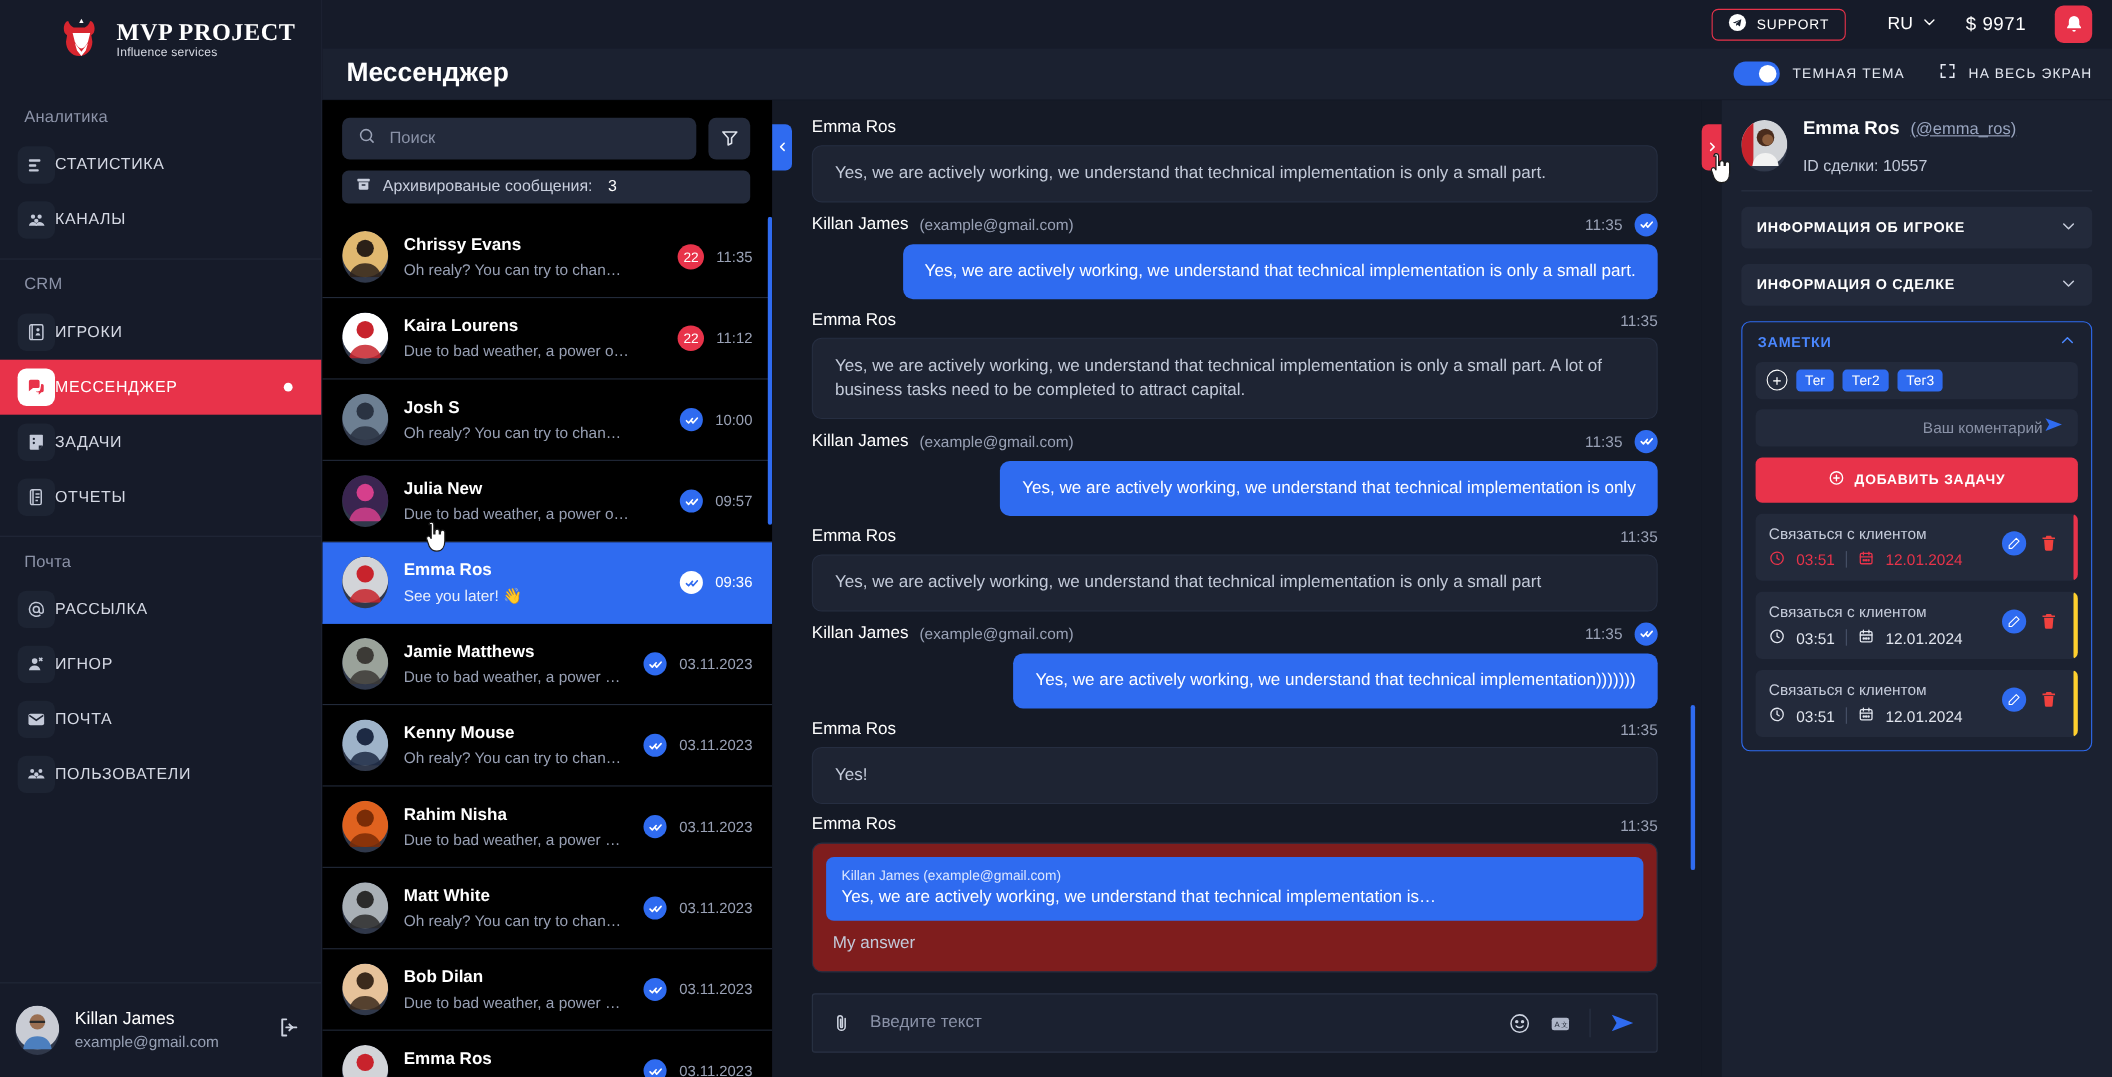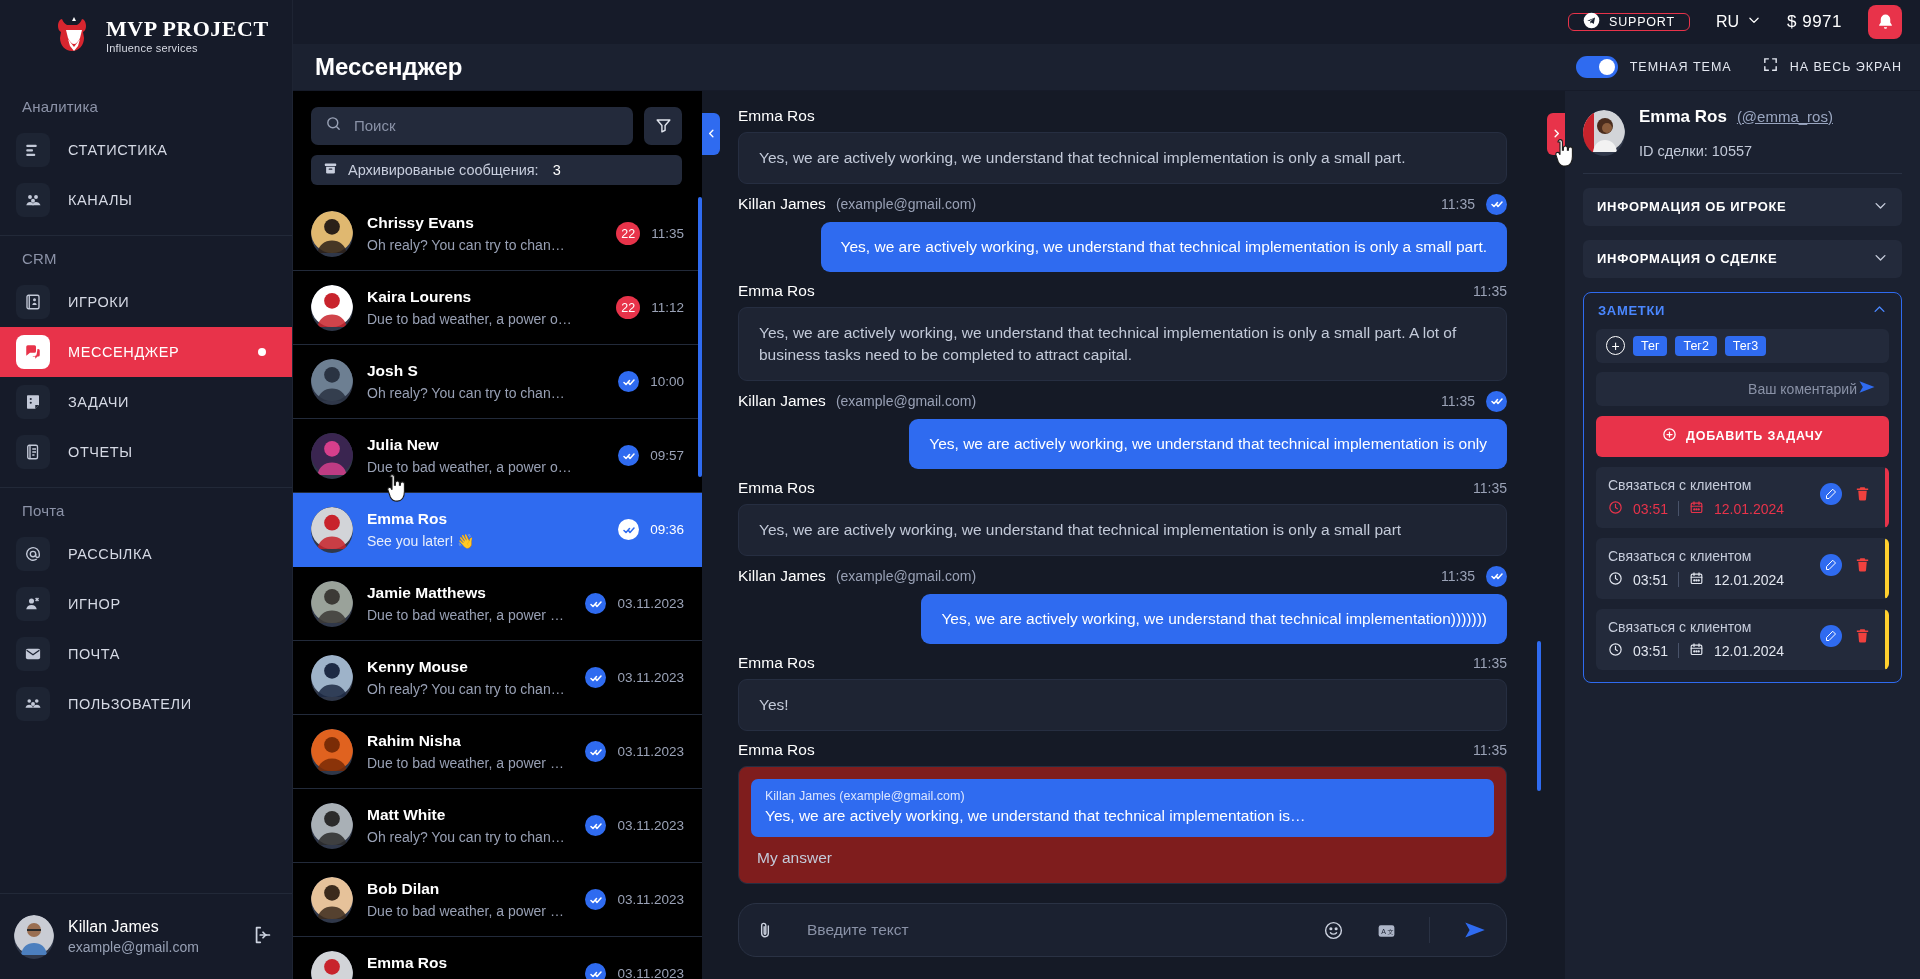--- a/index.html
+++ b/index.html
@@ -31,21 +31,21 @@
     font-family: "Liberation Serif", serif;
   }
   .logo-sub { font-size: 11px; color: #d7dae3; letter-spacing: .2px; margin-top: 3px; }
 
   .nav-section { padding-top: 12px; }
   .nav-sep { height: 1px; background: #222938; margin: 10px 0 0 0; }
   .nav-group-label {
     color: #8c93a8; font-size: 15px; padding: 14px 0 10px 22px; letter-spacing: .2px;
   }
   .nav-item {
-    display: flex; align-items: center; gap: 18px;
+    display: flex; align-items: center; 
     height: 50px; padding-left: 16px; cursor: pointer;
     color: #d5d9e4; font-size: 14.5px; letter-spacing: .6px;
     position: relative;
   }
   .nav-item .ico {
     width: 34px; height: 34px; flex: 0 0 34px; border-radius: 8px;
     background: #1d2433; display: flex; align-items: center; justify-content: center;
     color: #c3c9d8;
   }
   .nav-item.active { background: #e8334a; color: #fff; }
@@ -65,24 +65,24 @@
   .logout { margin-left: auto; color: #cdd3e0; cursor: pointer; }
 
   
   .main { flex: 1 1 auto; display: flex; flex-direction: column; min-width: 0; }
   .topbar {
     height: 46px; background: #161b29; display: flex; align-items: center;
     justify-content: flex-end; padding-right: 18px; gap: 26px;
   }
   .support-btn {
     display: flex; align-items: center; gap: 9px;
-    border: 1px solid #e8334a; border-radius: 6px; height: 18px; padding: 0 14px;
+    border: 1px solid #e8334a; border-radius: 6px; height: 29px; padding: 0 14px;
     color: #fff; font-size: 12.5px; letter-spacing: .8px; cursor: pointer;
   }
-  .lang { display: flex; align-items: center; gap: 8px; font-size: 16px; color: #fff; cursor: pointer; }
+  .lang { display: flex; align-items: center; gap: 8px; font-size: 16px; color: #fff; cursor: pointer; margin-left: 12px; }
   .balance { font-size: 17px; color: #fff; letter-spacing: .5px; }
   .bell {
     width: 34px; height: 34px; border-radius: 8px; background: #e8334a;
     display: flex; align-items: center; justify-content: center; cursor: pointer; color:#fff;
   }
 
   .subbar {
     height: 48px; background: #1b2130; display: flex; align-items: center;
     padding: 0 18px 0 22px; border-bottom: 1px solid #161b29;
   }
@@ -201,22 +201,22 @@
   }
   .quoted-head { font-size: 12.5px; color: #dbe6ff; }
   .quoted-text { font-size: 15.5px; color: #fff; margin-top: 4px; }
   .quoted-answer { font-size: 15.5px; color: #c3cad9; padding: 12px 6px 4px 6px; }
   .conv-scrollbar {
     position: absolute; right: 6px; top: 550px; width: 4px; height: 150px;
     background: #2f6bf0; border-radius: 2px;
   }
   .composer-wrap { padding: 10px 40px 22px 18px; }
   .composer {
-    height: 54px; background: #1b2130; border: 1px solid #2a3244; border-radius: 18px;
-    display: flex; align-items: center; gap: 32px; padding: 0 18px 0 16px;
+    height: 54px; background: #1b2130; border: 1px solid #2a3244; border-radius: 3px;
+    display: flex; align-items: center; gap: 16px; padding: 0 18px 0 16px;
   }
   .composer input {
     flex: 1 1 auto; background: transparent; border: 0; outline: 0;
     color: #dfe3ec; font-size: 15.5px; font-family: inherit;
   }
   .composer input::placeholder { color: #8a92a7; }
   .composer .ic { cursor: pointer; color: #cdd3e0; display:flex; }
   .composer .divider { width: 1px; height: 26px; background: #2a3244; }
 
   

